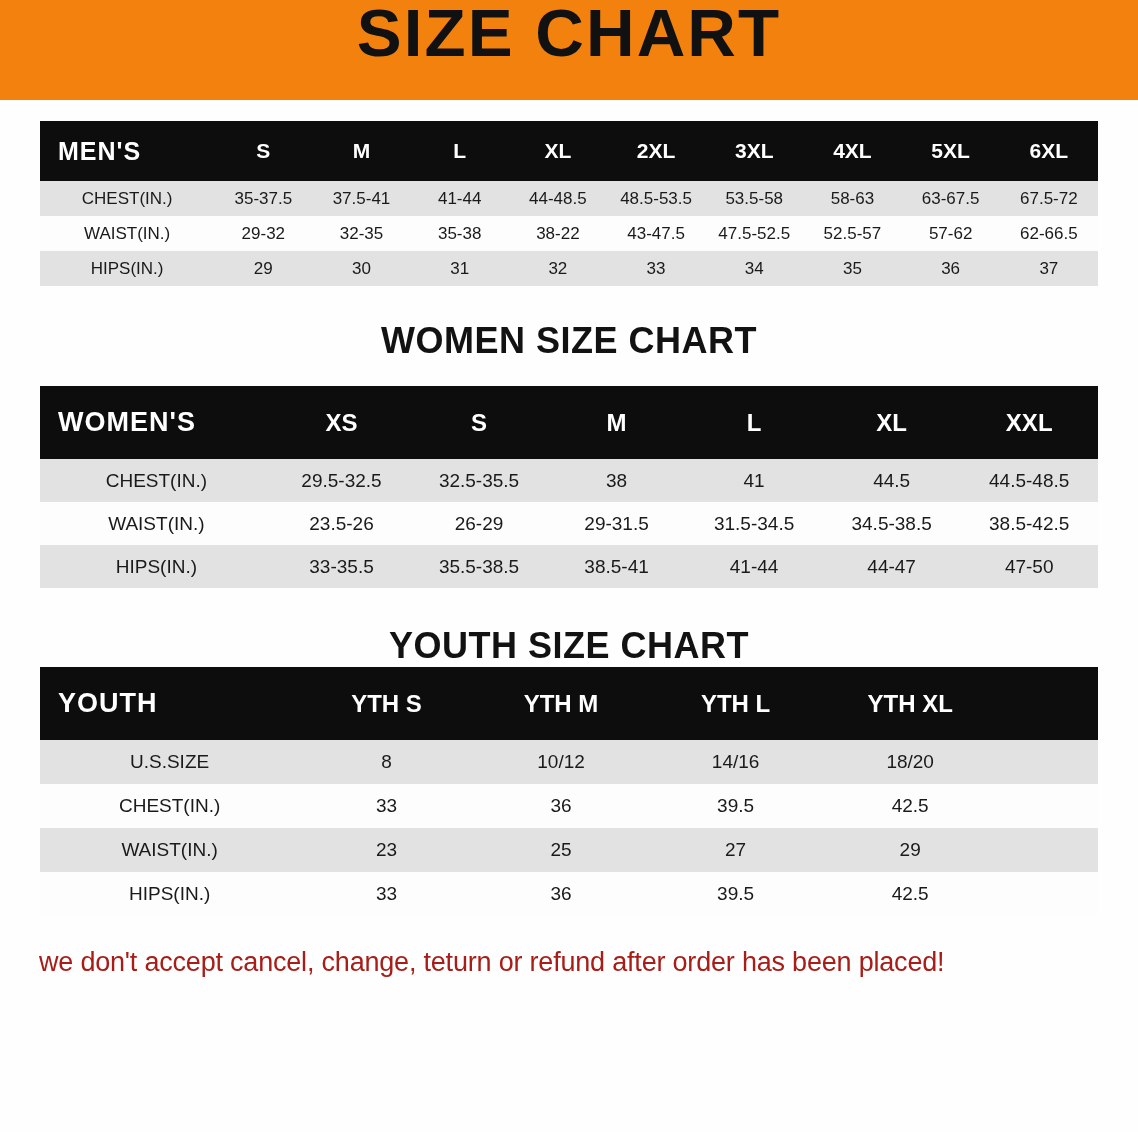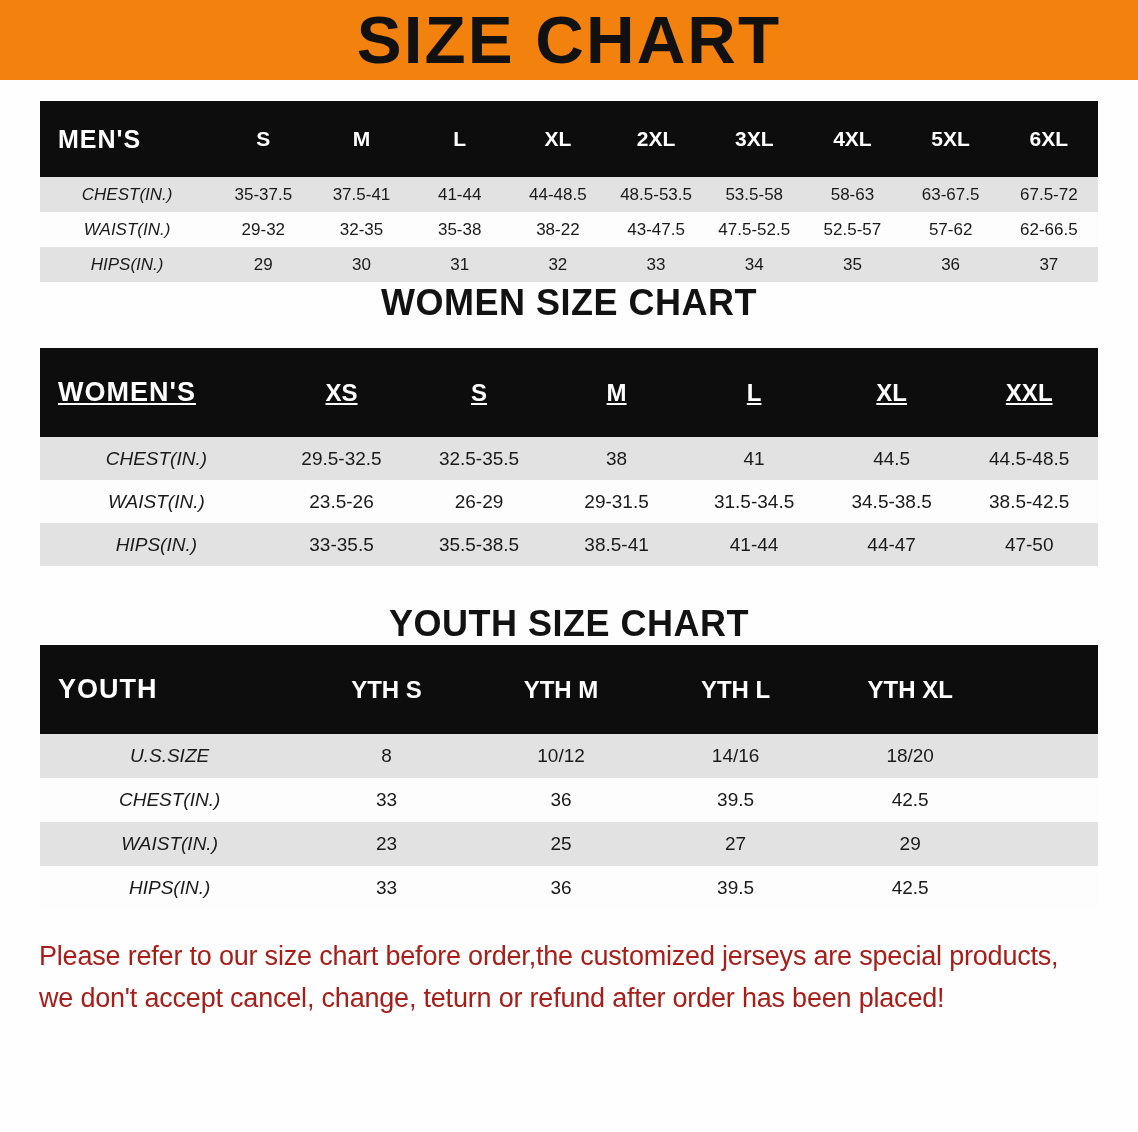--- a/index.html
+++ b/index.html
@@ -17,24 +17,24 @@
   .page {
     position: relative;
     width: 1138px;
     height: 1132px;
     background: #fefefe;
   }
 
   
   .banner {
     width: 100%;
-    height: 80px;
+    height: 100px;
     background: #f2820d;
     display: flex;
-    align-items: center;
+    align-items: flex-start;
     justify-content: center;
   }
   .banner-title {
     font-family: "Liberation Sans", sans-serif;
     font-weight: bold;
     font-size: 66px;
     letter-spacing: 2px;
     color: #111111;
     line-height: 1;
     transform: scaleX(1.02);
@@ -42,21 +42,21 @@
 
   
   .section-title {
     text-align: center;
     font-weight: bold;
     font-size: 36px;
     letter-spacing: 0.5px;
     color: #121212;
   }
   .st-man    { margin-top: 27px; }
-  .st-women  { }
+  .st-women  { margin-top: 34px; }
   .st-youth  { margin-top: 37px; }
 
   
   .table-wrap {
     margin: 0 auto;
     width: 1058px;
   }
   .tw-man   { margin-top: 21px; }
   .tw-women { margin-top: 24px; }
   .tw-youth { }
@@ -64,52 +64,51 @@
   table {
     width: 100%;
     border-collapse: collapse;
     table-layout: fixed;
   }
   thead th {
     background: #0d0d0d;
     color: #ffffff;
     font-weight: bold;
     text-align: center;
-    padding: 16px;
+    padding: 8px;
     height: 44px;
     vertical-align: middle;
   }
   thead th.rowlabel {
     text-align: left;
     padding-left: 18px;
     letter-spacing: 1px;
   }
   tbody td {
     text-align: center;
     vertical-align: middle;
     color: #1a1a1a;
     padding: 0;
   }
   tbody td.rowlabel {
     text-align: center;
     font-weight: normal;
-    font-style: italic;
   }
   tbody tr.shade td { background: #e2e2e2; }
   tbody tr.plain td { background: #fdfdfd; }
 
   
   .t-man thead th { font-size: 21px; }
   .t-man thead th.rowlabel { font-size: 25px; }
   .t-man tbody tr { height: 35px; }
   .t-man tbody td { font-size: 17px; }
   .t-man tbody td.rowlabel { font-size: 17px; }
 
   
-  .t-women thead th { height: 57px; font-size: 24px; text-decoration: underline; }
+  .t-women thead th { height: 57px; font-size: 24px; }
   .t-women thead th.rowlabel { font-size: 27px; }
   .t-women tbody tr { height: 43px; }
   .t-women tbody td { font-size: 19px; }
 
   
   .t-youth thead th { height: 57px; font-size: 24px; }
   .t-youth thead th.rowlabel { font-size: 27px; }
   .t-youth tbody tr { height: 44px; }
   .t-youth tbody td { font-size: 19px; }
 
@@ -310,17 +309,16 @@
           <td>36</td>
           <td>39.5</td>
           <td>42.5</td>
           <td></td>
         </tr>
       </tbody>
     </table>
   </div>
 
   <div class="note">
-    <span>Please refer to our size chart before order,the customized jerseys are special products,</span>
     <span>we don't accept cancel, change, teturn or refund after order has been placed!</span>
   </div>
 
 </div>
 
 </body></html>

